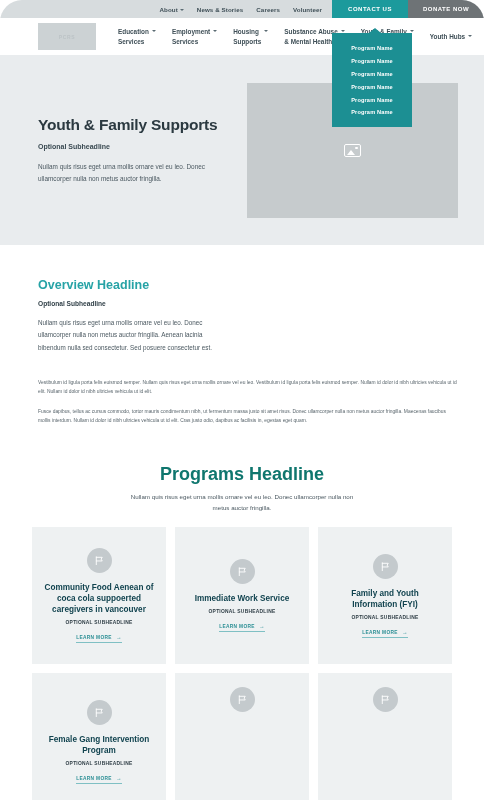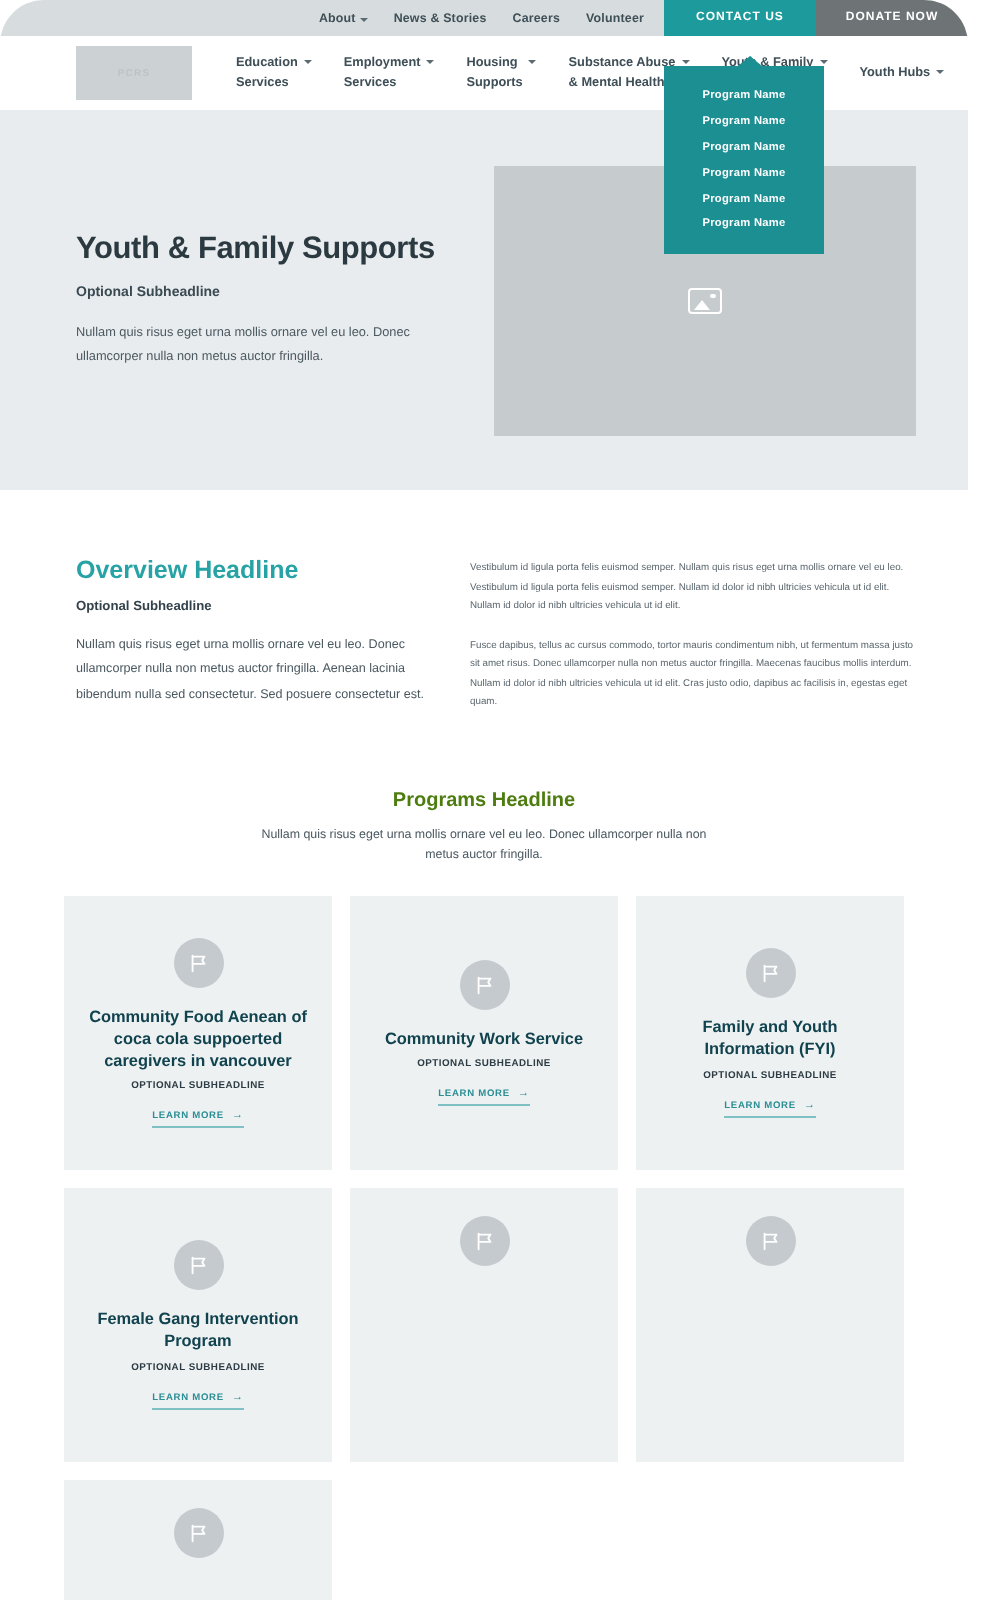--- a/index.html
+++ b/index.html
@@ -185,21 +185,21 @@
     width: 2.2px; height: 2.2px;
     border-radius: 50%;
     background: #ffffff;
   }
 
   
   .overview {
     background: #ffffff;
     padding: 33px 26px 30px;
   }
-  .ov-inner { padding-left: 12px; display: flex; gap: 22px; }
+  .ov-inner { padding-left: 12px; display: flex; gap: 22px; flex-direction: column; }
   .ov-left { width: 175px; flex: 0 0 auto; }
   .ov-title {
     font-size: 12.5px;
     font-weight: bold;
     color: #27a3a6;
     margin-bottom: 8px;
   }
   .ov-sub {
     font-size: 6.6px;
     font-weight: bold;
@@ -221,23 +221,23 @@
   }
   .ov-para:last-child { margin-bottom: 0; }
 
   
   .programs {
     background: #ffffff;
     padding: 8px 26px 0;
   }
   .pg-head { text-align: center; margin-bottom: 14px; }
   .pg-title {
-    font-size: 10px;
-    font-weight: bold;
-    color: #4d7c0f;
+    font-size: 18px;
+    font-weight: bold;
+    color: #0f766e;
     margin-bottom: 7px;
   }
   .pg-sub {
     font-size: 6.2px;
     line-height: 1.7;
     color: #4a5860;
     width: 235px;
     margin: 0 auto;
   }
   .pg-grid {
@@ -415,21 +415,21 @@
             <span class="arrow">→</span>
           </div>
         </div>
         <div class="card">
           <div class="card-icon">
             <svg class="flag-svg" width="11" height="11" viewBox="0 0 24 24" fill="none" stroke="#ffffff" stroke-width="2" stroke-linecap="round" stroke-linejoin="round">
               <path d="M5 21V4"></path>
               <path d="M5 5h13l-2.5 4L18 13H5"></path>
             </svg>
           </div>
-          <div class="card-title">Community Work Service</div>
+          <div class="card-title">Immediate Work Service</div>
           <div class="card-sub">OPTIONAL SUBHEADLINE</div>
           <div class="card-link">
             <span>LEARN MORE</span>
             <span class="arrow">→</span>
           </div>
         </div>
         <div class="card">
           <div class="card-icon">
             <svg class="flag-svg" width="11" height="11" viewBox="0 0 24 24" fill="none" stroke="#ffffff" stroke-width="2" stroke-linecap="round" stroke-linejoin="round">
               <path d="M5 21V4"></path>

